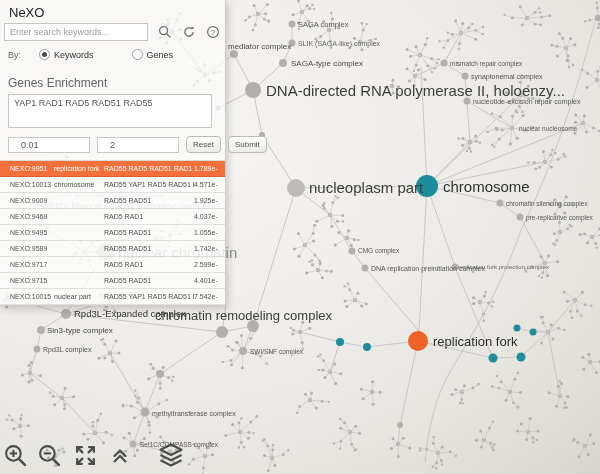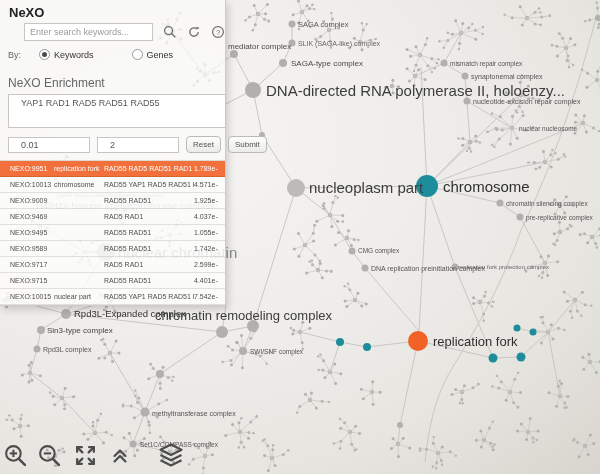--- a/index.html
+++ b/index.html
@@ -6,38 +6,38 @@
     font-family:"Liberation Sans",sans-serif;}
   body{position:relative;
     background:radial-gradient(ellipse at 28% 30%, #f6f5f3 0%, #f0eeeb 40%, #e7e5e0 72%, #d8d5ce 100%);}
   #graph{position:absolute;left:0;top:0;width:600px;height:474px;}
   #graph text{font-family:"Liberation Sans",sans-serif;}
 
   
   .panel{position:absolute;left:0;top:0;width:226px;box-sizing:border-box;
     background:rgba(251,251,250,0.72);border:1px solid #cfccc6;border-left:none;border-top:none;
     box-shadow:2px 3px 8px rgba(0,0,0,0.18);}
-  .panel-title{font-size:13px;font-weight:bold;color:#222;padding:5px 9px 1px;}
-  .search-row{display:flex;align-items:center;gap:10px;margin:2px 24px 0;}
+  .panel-title{font-size:13px;font-weight:normal;color:#222;padding:5px 9px 1px;}
+  .search-row{display:flex;align-items:center;gap:10px;margin:2px 4px 0;}
   .search-input{width:132px;height:16px;font-size:9px;color:#555;border:1px solid #c9c6c1;
     background:rgba(255,255,255,0.95);padding:0 5px;outline:none;}
   .search-input::placeholder{color:#9b9b9b;}
   .icon-btn{background:none;border:none;padding:0;margin:0;cursor:pointer;line-height:0;}
   .radio-row{display:flex;align-items:center;margin:8px 8px 16px;font-size:9px;color:#666;}
   .radio{display:inline-block;width:9px;height:9px;border:1px solid #999;border-radius:50%;
     background:#fff;margin:0 4px 0 0;position:relative;vertical-align:-2px;}
   .radio.checked::after{content:"";position:absolute;left:2px;top:2px;width:5px;height:5px;
     border-radius:50%;background:#4a4a4a;}
   .radio-label{color:#333;margin-right:4px;}
   .opt1{margin-left:18px;}
   .opt2{margin-left:34px;}
   .section-heading{margin:10px 8px 0;font-size:12px;color:#666;}
   .query-area{display:block;margin:4px 8px 0;width:192px;height:26px;resize:none;
     border:1px solid #c9c6c1;background:rgba(255,255,255,0.95);font-family:"Liberation Sans",sans-serif;
-    font-size:9px;color:#555;padding:3px 12px;outline:none;}
+    font-size:9px;color:#555;padding:3px 5px;outline:none;}
   .param-row{display:flex;align-items:center;margin:8px 8px 0;gap:7px;}
   .param-input{width:56px;height:14px;font-size:9px;color:#555;border:1px solid #c9c6c1;
     background:rgba(255,255,255,0.95);padding:0 12px;outline:none;}
   .btn{font-family:"Liberation Sans",sans-serif;font-size:8px;color:#555;height:17px;
     padding:0 6px;background:linear-gradient(#fdfdfc,#ebebe8);border:1px solid #bdbab4;
     border-radius:4px;cursor:pointer;}
   .btn-reset{margin-left:auto;}
   
   .results{margin-top:7px;border-top:1px solid #dcd9d3;}
   .trow{display:grid;grid-template-columns:44px 50px 90px 1fr;align-items:center;
@@ -1542,21 +1542,21 @@
   <div class="radio-row">
     <span>By:</span>
     <span class="opt1">
       <span class="radio checked"></span><span class="radio-label">Keywords</span>
     </span>
     <span class="opt2">
       <span class="radio"></span><span class="radio-label">Genes</span>
     </span>
   </div>
 
-  <div class="section-heading">NeXO Enrichment</div>
+  <div class="section-heading">Genes Enrichment</div>
 
   <textarea class="query-area" style="">YAP1 RAD1 RAD5 RAD51 RAD55</textarea>
 
   <div class="param-row">
     <input class="param-input" type="text" value="0.01" style="">
     <input class="param-input" type="text" value="2" style="">
     <button class="btn btn-reset">Reset</button>
     <button class="btn">Submit</button>
   </div>
 

